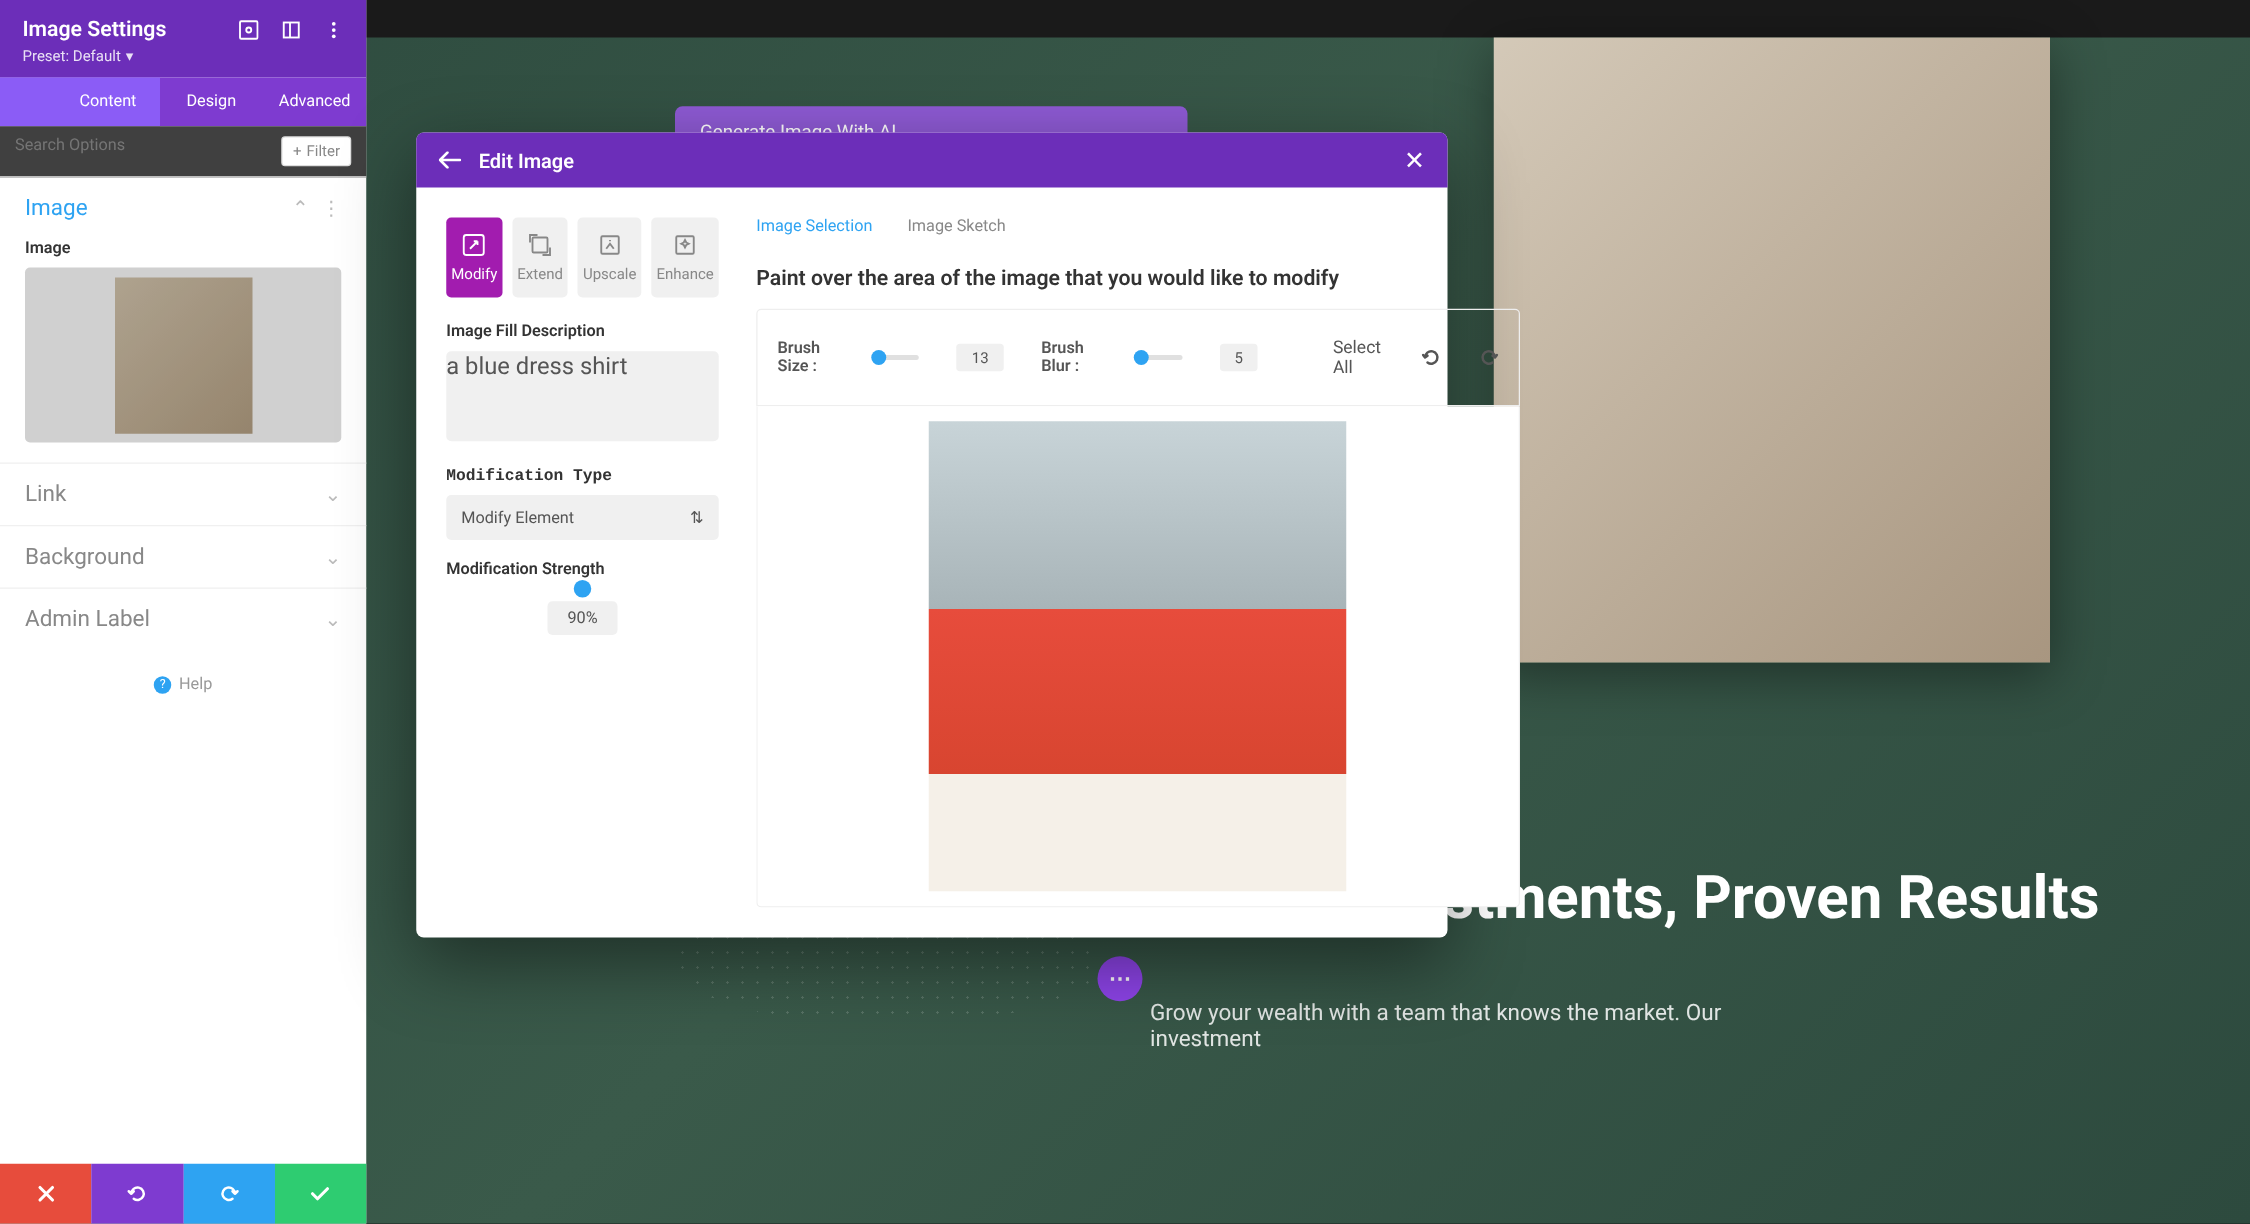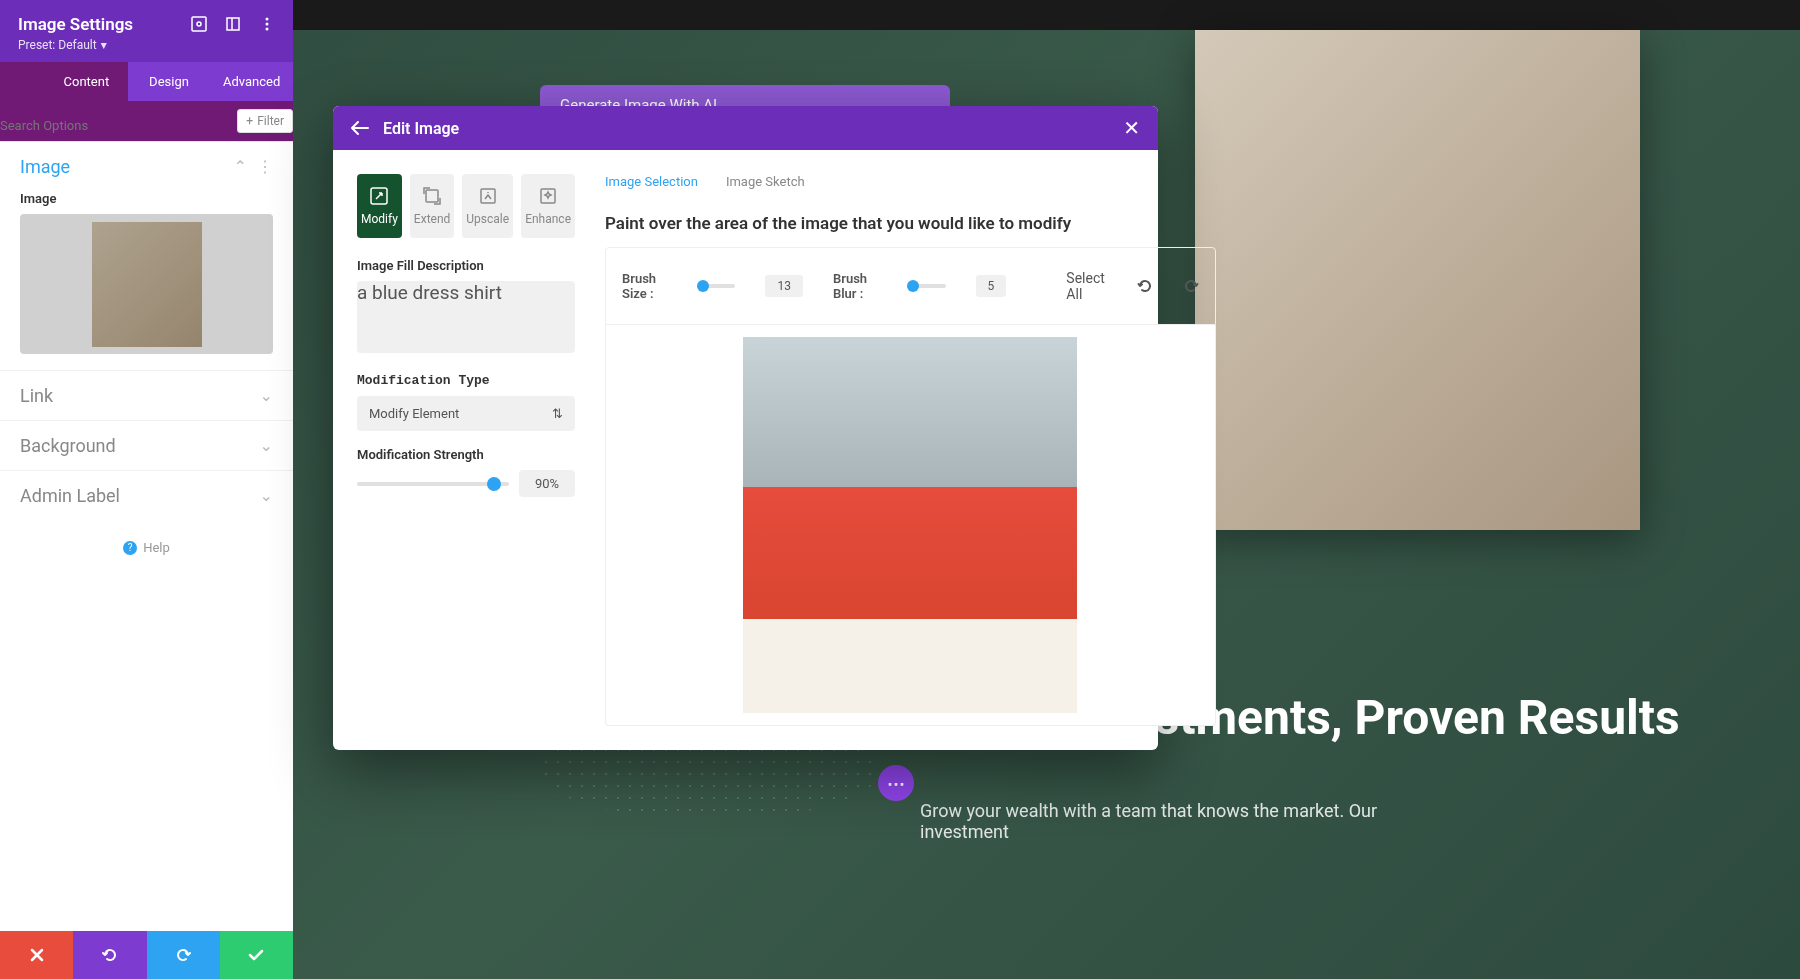--- a/index.html
+++ b/index.html
@@ -22,22 +22,22 @@
 
 .sidebar { position: absolute; top: 0; left: 0; width: 293px; height: 100%; background: #fff; display: flex; flex-direction: column; z-index: 10; }
 .sidebar-header { background: #6c2eb9; color: #fff; padding: 14px 18px 10px; }
 .sidebar-header-row { display:flex; align-items:center; justify-content: space-between; }
 .sidebar-title { font-size: 17px; font-weight: 600; }
 .sidebar-header-icons { display:flex; gap: 18px; align-items:center; }
 .sidebar-header-icons .ico { width: 16px; height: 16px; color: #fff; }
 .sidebar-preset { font-size: 12px; color: rgba(255,255,255,0.85); margin-top: 4px; display:flex; align-items:center; gap:4px; }
 .sidebar-tabs { display:flex; background: #7e3bd0; }
 .sidebar-tab { flex: 1; text-align:center; padding: 12px 0; color: #fff; font-size: 13px; cursor:pointer; }
-.sidebar-tab.active { background: #701a75; padding-left: 45px; }
-.sidebar-search { display:flex; align-items:flex-end; padding: 8px 0; border-bottom: 1px solid #e8e8e8; background: #701a75; }
+.sidebar-tab.active { background: #8b5cf6; padding-left: 45px; }
+.sidebar-search { display:flex; align-items:flex-start; padding: 8px 12px; border-bottom: 1px solid #e8e8e8; background: #404040; }
 .sidebar-search input { flex:1; border:none; background:transparent; font-size: 13px; color:#999; outline:none; }
 .sidebar-filter { display:flex; align-items:center; gap:4px; color:#888; font-size: 12px; padding: 4px 8px; background:#fff; border:1px solid #ddd; border-radius:3px; cursor:pointer; }
 
 .section-header { display:flex; align-items:center; justify-content:space-between; padding: 14px 20px; cursor:pointer; }
 .section-header.expanded .section-title { color:#2ea3f2; font-size: 18px; }
 .section-header .section-title { color:#888; font-size: 18px; }
 .section-header-icons { display:flex; gap:10px; color:#bbb; }
 .section-body { padding: 0 20px 16px; }
 .section-label { font-size: 13px; font-weight:600; color:#333; margin-bottom:8px; }
 .image-preview { width: 100%; height: 140px; background: #d0d0d0; border-radius: 4px; display:flex; align-items:center; justify-content:center; overflow:hidden; position:relative; }
@@ -59,27 +59,27 @@
 .modal { position:absolute; top: 106px; left: 333px; width: 825px; background:#fff; border-radius: 6px; box-shadow: 0 20px 60px rgba(0,0,0,0.45); z-index: 20; }
 .modal-header { background:#6c2eb9; color:#fff; padding: 12px 18px; border-radius: 6px 6px 0 0; display:flex; align-items:center; justify-content:space-between; }
 .modal-header-left { display:flex; align-items:center; gap: 14px; }
 .modal-title { font-size: 16px; font-weight:600; }
 .modal-close { cursor:pointer; font-size: 20px; line-height:1; }
 
 .modal-body { display:flex; padding: 24px; gap: 30px; }
 .modal-left { width: 238px; }
 .action-grid { display:flex; gap: 8px; margin-bottom: 20px; }
 .action-btn { flex:1; display:flex; flex-direction:column; align-items:center; justify-content:center; gap:6px; padding: 12px 4px; border-radius:4px; background:#f0f0f0; color:#888; font-size:12px; cursor:pointer; }
-.action-btn.active { background:#14532d; color:#fff;text-align:right; }
+.action-btn.active { background:#a21caf; color:#fff;text-align:right; }
 .action-btn .ico { width:20px; height:20px; }
 
 .form-label { font-size: 13px; font-weight:600; color:#333; margin-bottom:8px; margin-top: 4px; }
 .form-textarea { width:100%; height: 72px; border:none; background:#f0f0f0; border-radius:4px; padding:0; font-size:19px; color:#555; resize:none; outline:none; }
 .form-select { width:100%; background:#f0f0f0; border:none; border-radius:4px; padding: 10px 12px; font-size:13px; color:#555; margin-bottom:16px; display:flex; align-items:center; justify-content:space-between; cursor:pointer; }
-.slider-row { display:flex; align-items:center; gap:10px; margin-bottom: 18px; }
+.slider-row { display:flex; align-items:center; gap:10px; margin-bottom: 18px; flex-direction: column; }
 .slider-track { flex:1; height:4px; background:#e0e0e0; border-radius:2px; position:relative; }
 .slider-thumb { position:absolute; width:14px; height:14px; border-radius:50%; background:#2ea3f2; top:50%; transform:translate(-50%,-50%); }
 .slider-value { background:#f0f0f0; border-radius:4px; padding:6px 14px; font-size:13px; color:#555; min-width:56px; text-align:center; }
 .generate-btn { width:100%; background:#2ea3f2; color:#fff; border:none; border-radius:4px; padding: 12px; font-size:14px; font-weight:500; cursor:pointer; }
 
 .modal-right { flex:1; }
 .right-tabs { display:flex; gap:28px; margin-bottom: 20px; }
 .right-tab { font-size:13px; color:#888; cursor:pointer; padding-bottom:4px; }
 .right-tab.active { color:#2ea3f2; }
 .right-instruction { font-size:17px; font-weight:600; color:#333; margin-bottom:14px; }

